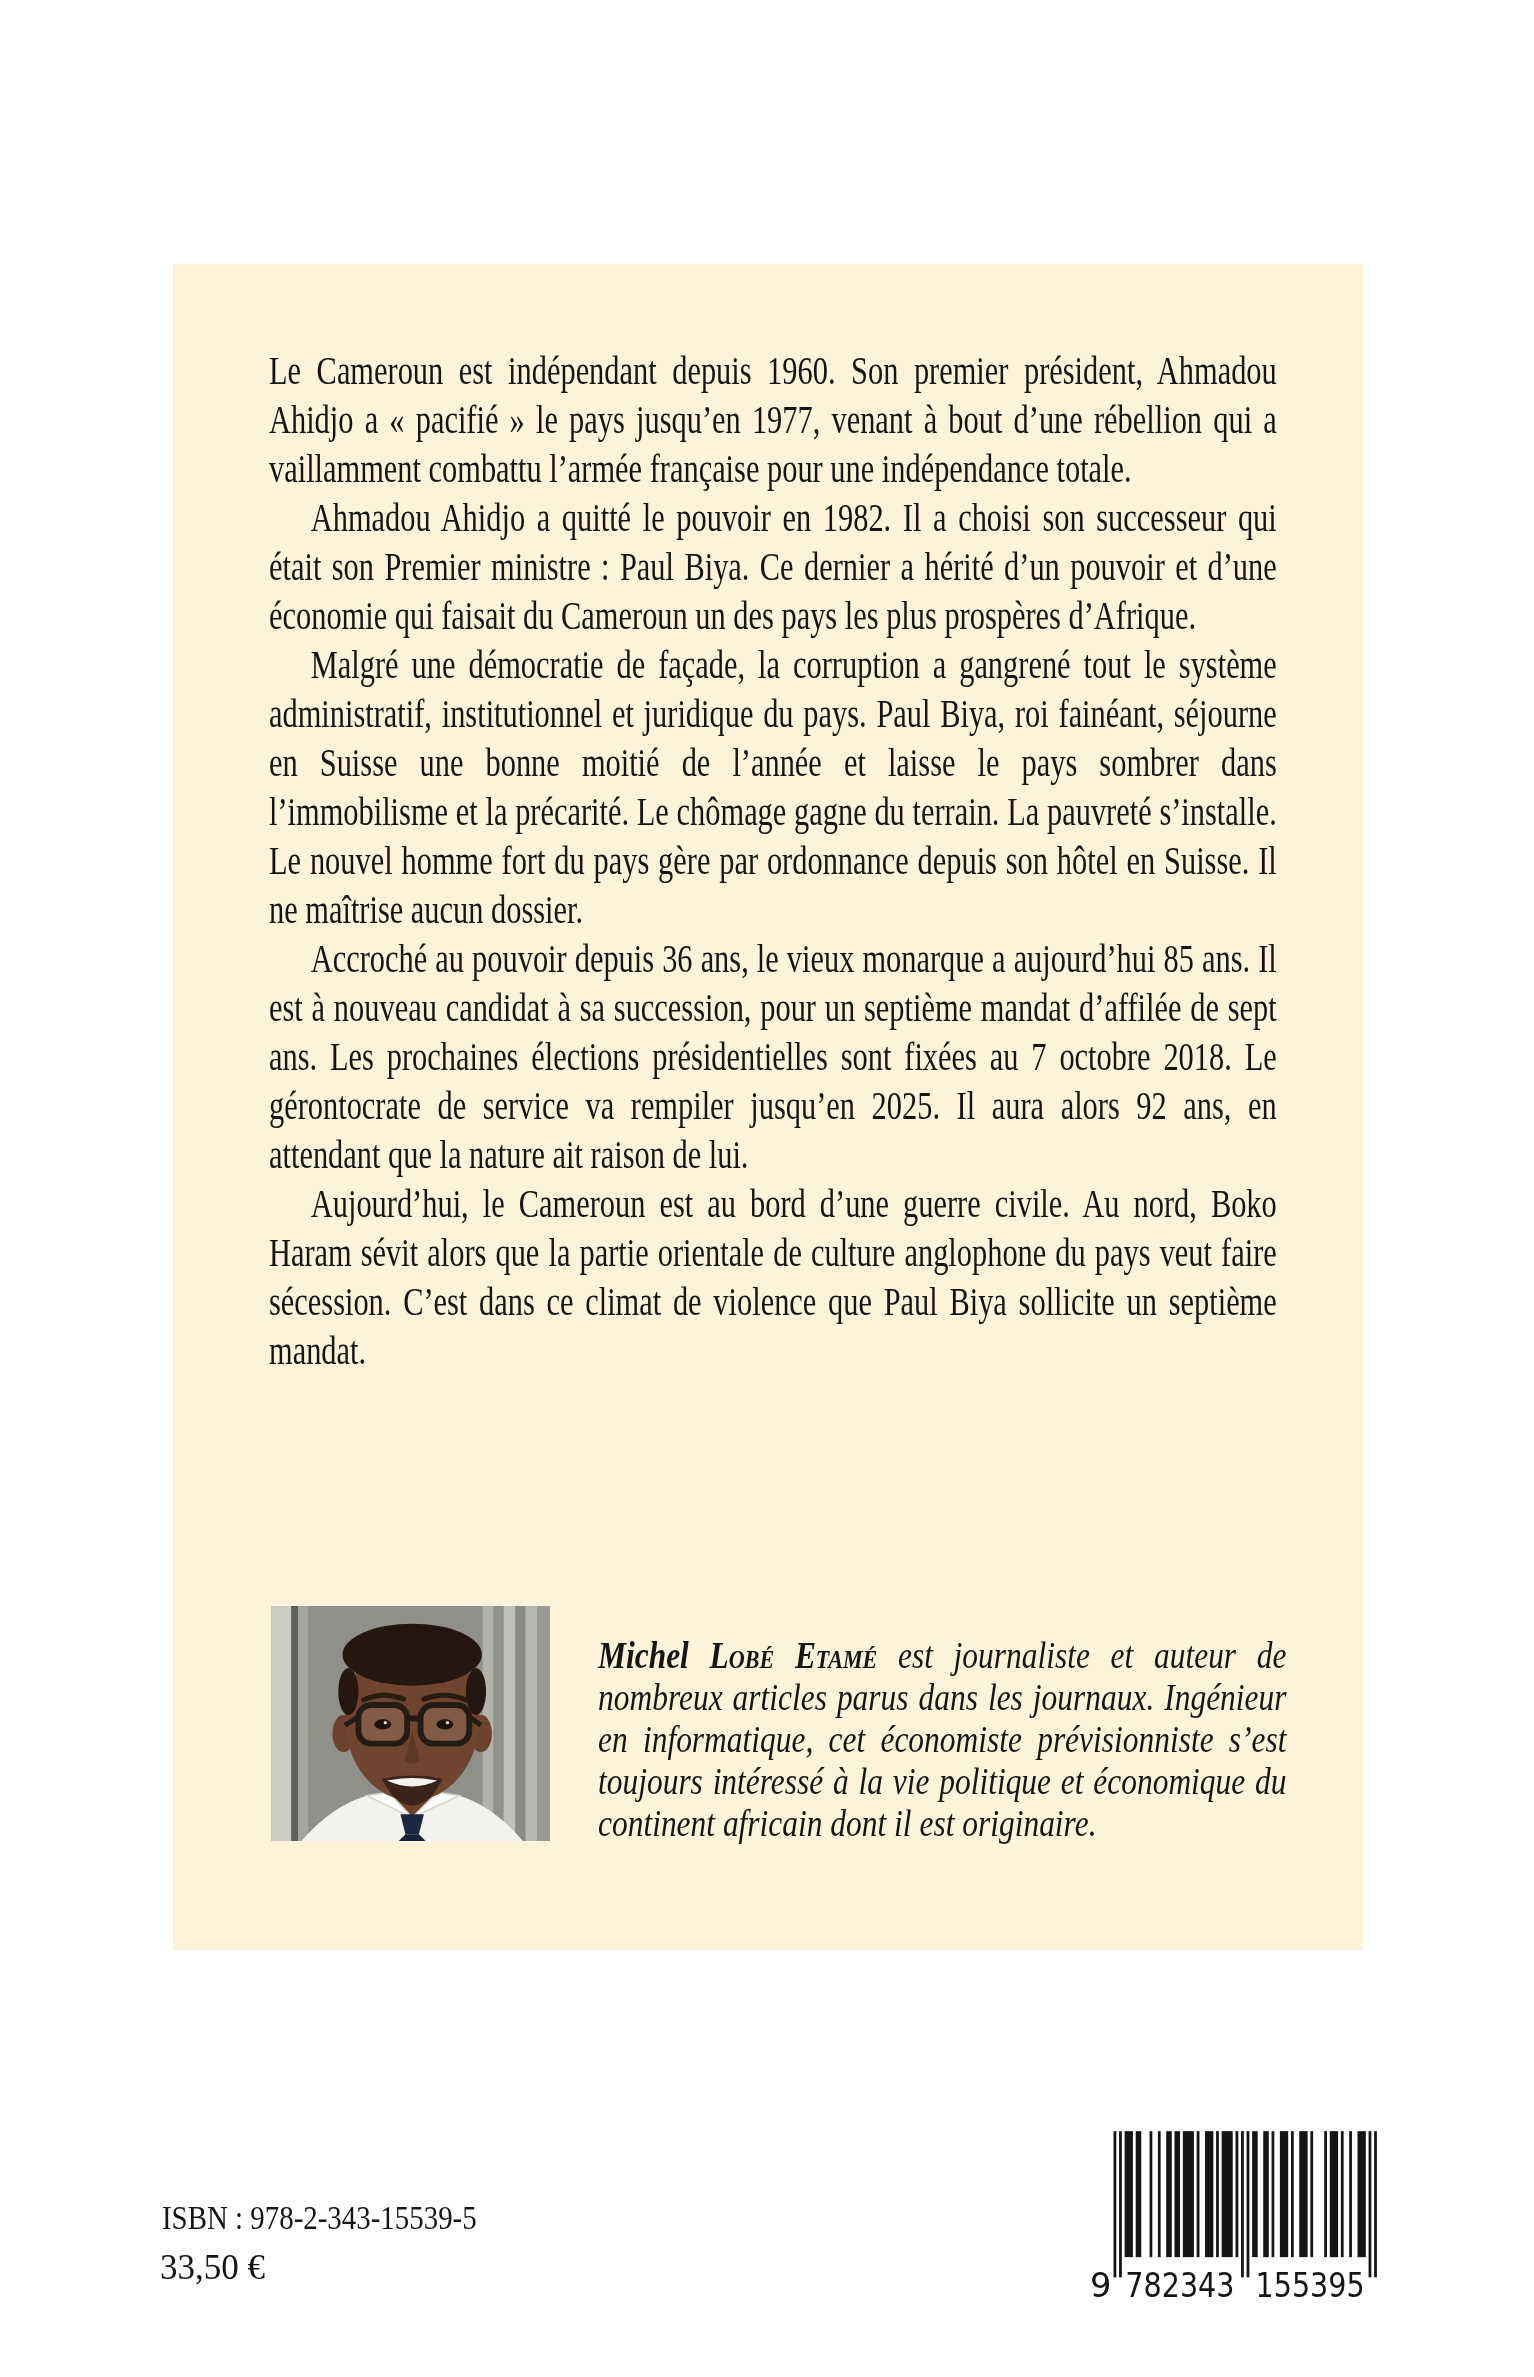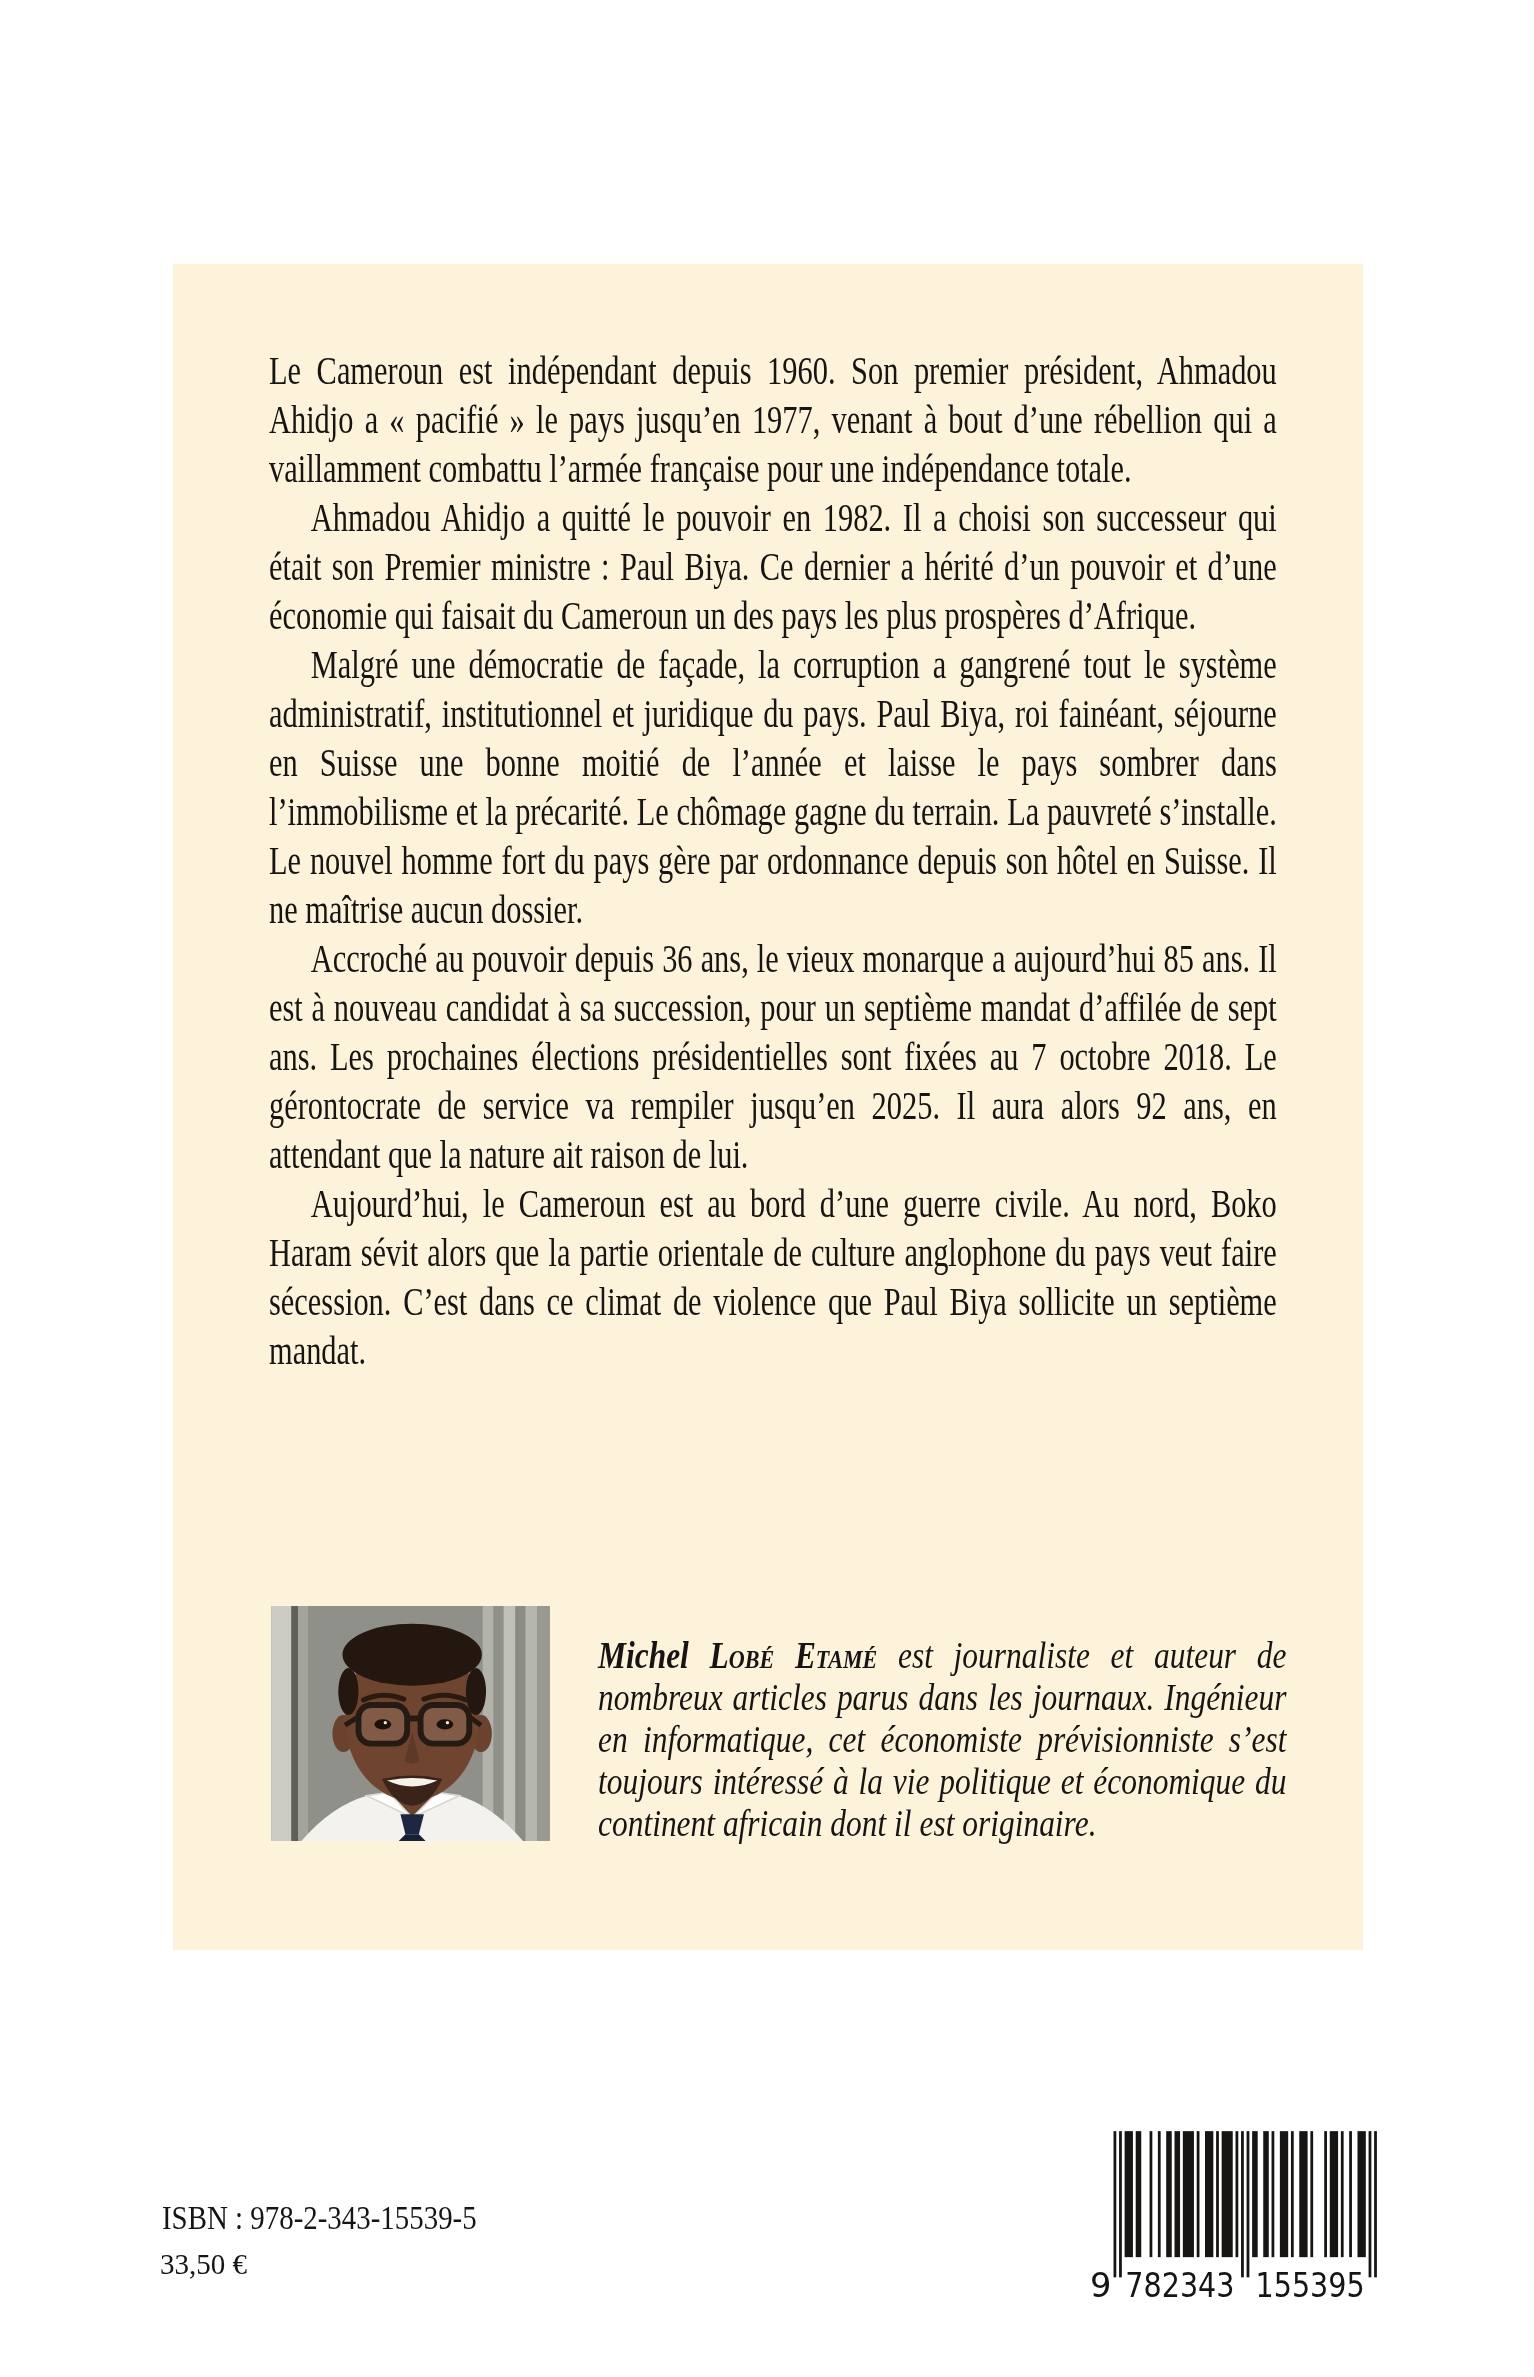--- a/index.html
+++ b/index.html
@@ -13,21 +13,21 @@
   .blurb p.indent{text-indent:55px;}
   .photo{position:absolute;left:271px;top:1606px;width:279px;height:235px;}
   .photo svg{display:block;width:100%;height:100%;}
   .bio{position:absolute;left:598px;top:1598px;width:810px;
        transform:scaleX(0.85);transform-origin:left top;
        font-style:italic;font-size:37px;line-height:42px;text-align:justify;}
   .bio .bname{font-weight:bold;}
   .bio .smallcaps{font-weight:bold;font-variant:small-caps;}
   .isbn{position:absolute;left:162px;top:2199px;font-size:34px;
         transform:scaleX(0.85);transform-origin:left top;white-space:nowrap;}
-  .price{position:absolute;left:160px;top:2248px;font-size:29px;white-space:nowrap;}
+  .price{position:absolute;left:160px;top:2248px;font-size:35px;white-space:nowrap;}
   .barcode{position:absolute;left:1090px;top:2131px;width:289px;height:170px;}
   .barcode svg{display:block;}
   .barcode text{font-family:"DejaVu Sans", sans-serif;font-size:40px;fill:#161513;}
 </style>
 </head>
 <body>
 
 <div class="page">
 
   <div class="panel"></div>

